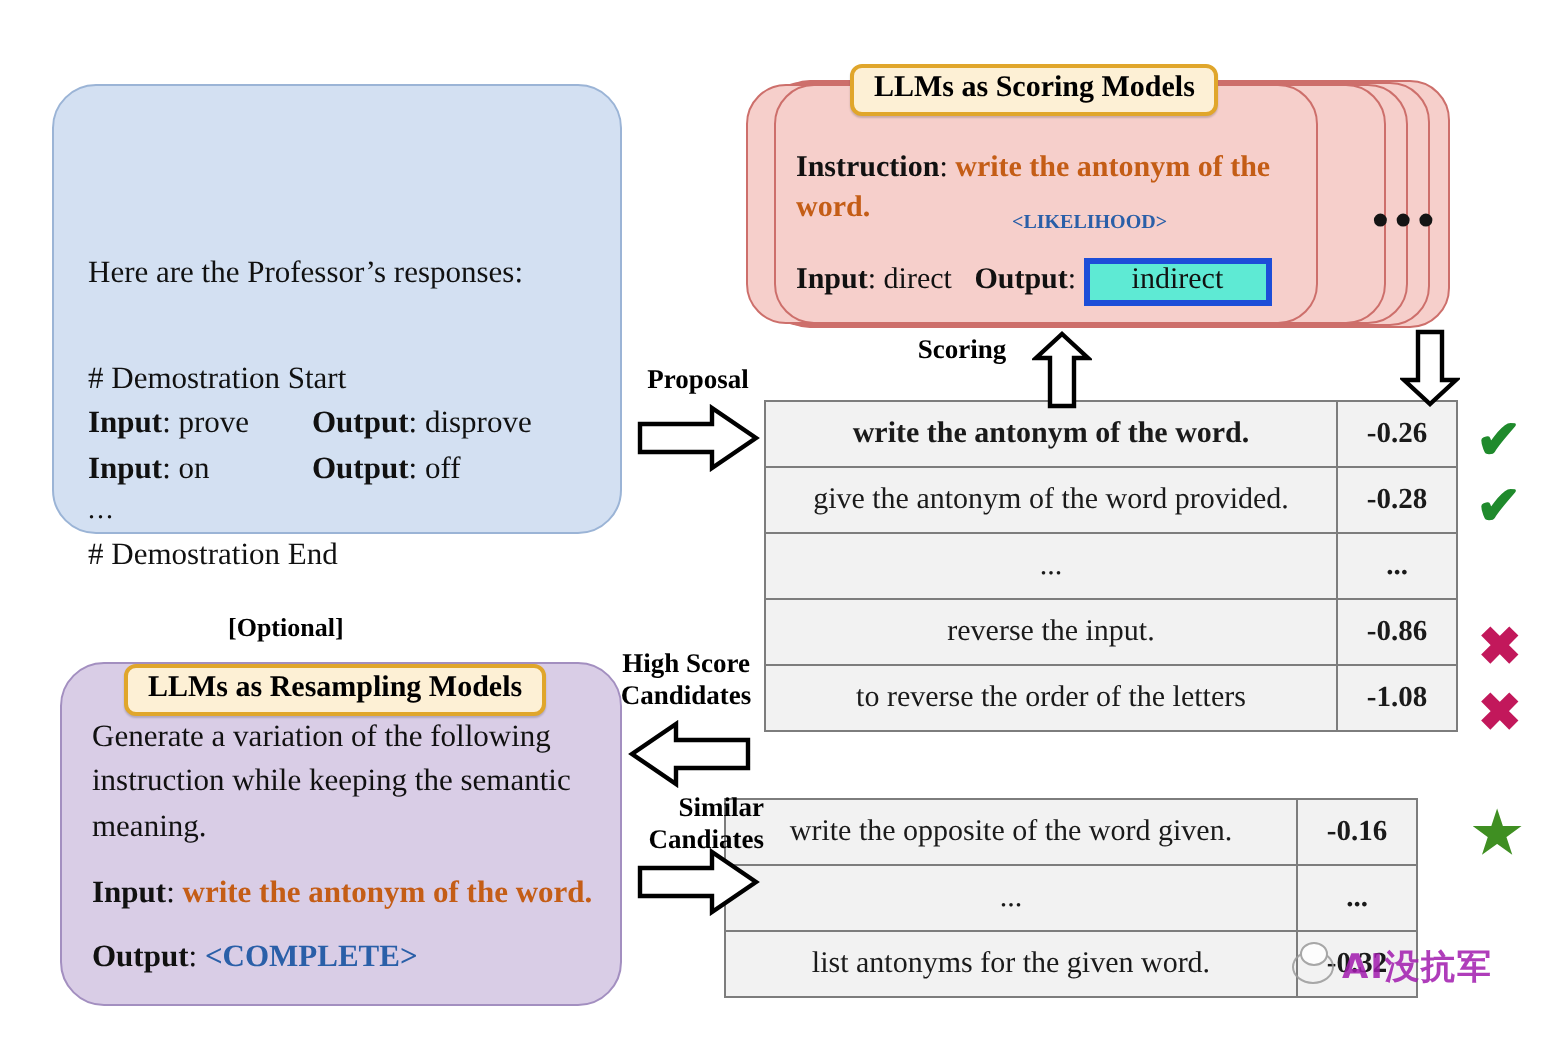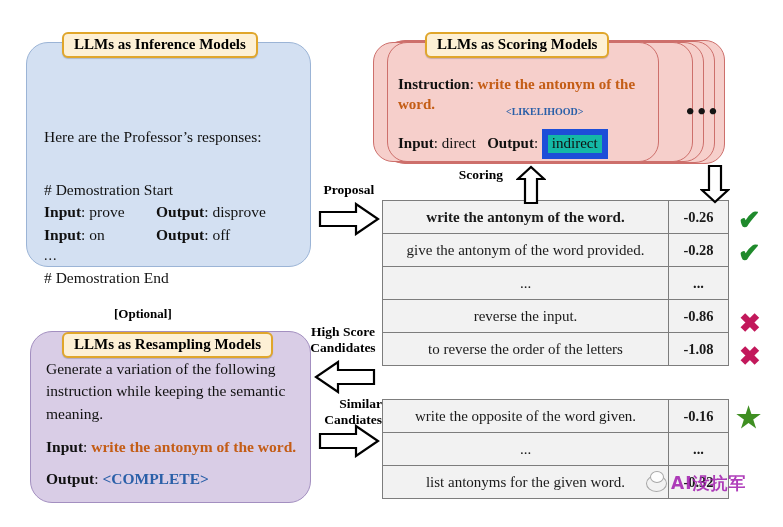--- a/index.html
+++ b/index.html
@@ -49,22 +49,22 @@
   .card.s2{left:377px;top:42px;width:327px;height:120px;}
   .card.s1{left:373px;top:42px;width:320px;height:120px;}
   .card.s0{left:387px;top:42px;width:272px;height:120px;z-index:4;}
   .stack-dots{position:absolute;left:686px;top:99px;font-size:24px;
       letter-spacing:3px;color:#141414;font-weight:bold;z-index:5;line-height:1;}
 
   .sc-line{position:absolute;font-size:15px;line-height:1.35;z-index:5;margin-top:12px;}
   .sc-instr{left:398px;top:62px;width:252px;}
   .sc-like{left:506px;top:88px;}
   .sc-io{left:398px;top:117px;}
-  .boxed{border:6px solid #1d4ed8;padding:0px 4px 1px;display:inline-block;
-      background:#14b8a6;line-height:1.15;}
+  .boxed{border:3px solid #1d4ed8;padding:0px 21px 1px;display:inline-block;
+      background:#5eead4;line-height:1.15;}
 
   
   .arrow{position:absolute;z-index:3;}
   .arrow-label{position:absolute;font-weight:bold;font-size:13.5px;
       text-align:center;line-height:1.15;color:#000;z-index:3;}
 
   .lbl-proposal{left:311px;top:182px;width:76px;}
   .arr-proposal{left:318px;top:202px;}
   .lbl-high{left:296px;top:324px;width:94px;}
   .arr-high{left:314px;top:360px;}
@@ -80,21 +80,21 @@
       table-layout:fixed;}
   .tbl td{border:1.4px solid #7d7d7d;background:#f2f2f2;height:33px;
       font-size:15px;color:#1a1a1a;text-align:center;vertical-align:middle;
       padding:0 4px;box-sizing:border-box;}
   .tbl td.score{width:60px;font-weight:bold;font-size:14.5px;}
   .tbl td.cand{width:286px;}
   .sc-good{color:#17792b;}
   .sc-bad{color:#a81b3c;}
   .cand-hl{color:#c45d16;font-weight:bold;}
   .tbl-top{left:382px;top:200px;width:346px;}
-  .tbl-bottom{left:382px;top:399px;width:346px;}
+  .tbl-bottom{left:362px;top:399px;width:346px;}
 
   
   .mark{position:absolute;font-weight:bold;line-height:1;z-index:3;}
   .mark.check{color:#1f8a2c;font-size:27px;}
   .mark.cross{color:#c2185b;font-size:26px;}
   .mark.star{color:#3f8f22;font-size:28px;}
   .m1{left:738px;top:207px;}
   .m2{left:738px;top:240px;}
   .m3{left:739px;top:311px;}
   .m4{left:739px;top:344px;}
@@ -110,21 +110,20 @@
       background:#fff;}
   .wm-text{font-size:17px;font-weight:bold;color:#a21caf;
       font-family:"DejaVu Sans",sans-serif;letter-spacing:1px;}
 </style>
 </head>
 <body>
 
 <div class="stage">
 
   <div class="panel panel-inference"></div>
-  <div class="badge badge-inference">LLMs as Inference Models</div>
 
 
   <div class="ptext inf-b">Here are the Professor’s responses:</div>
 
   <div class="ptext inf-c">
     <div># Demostration Start</div>
     <div class="mono-row">
       <span class="c1"><b class="lbl">Input</b>:
         <span>prove</span></span>
       <span><b class="lbl">Output</b>:

